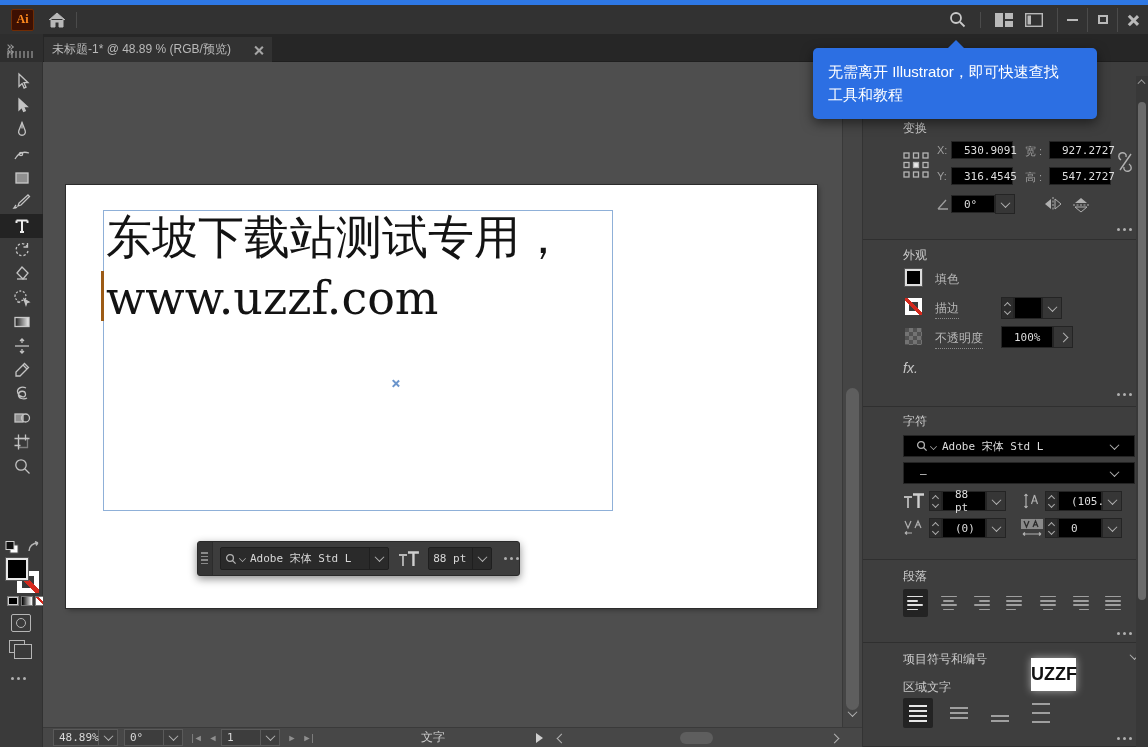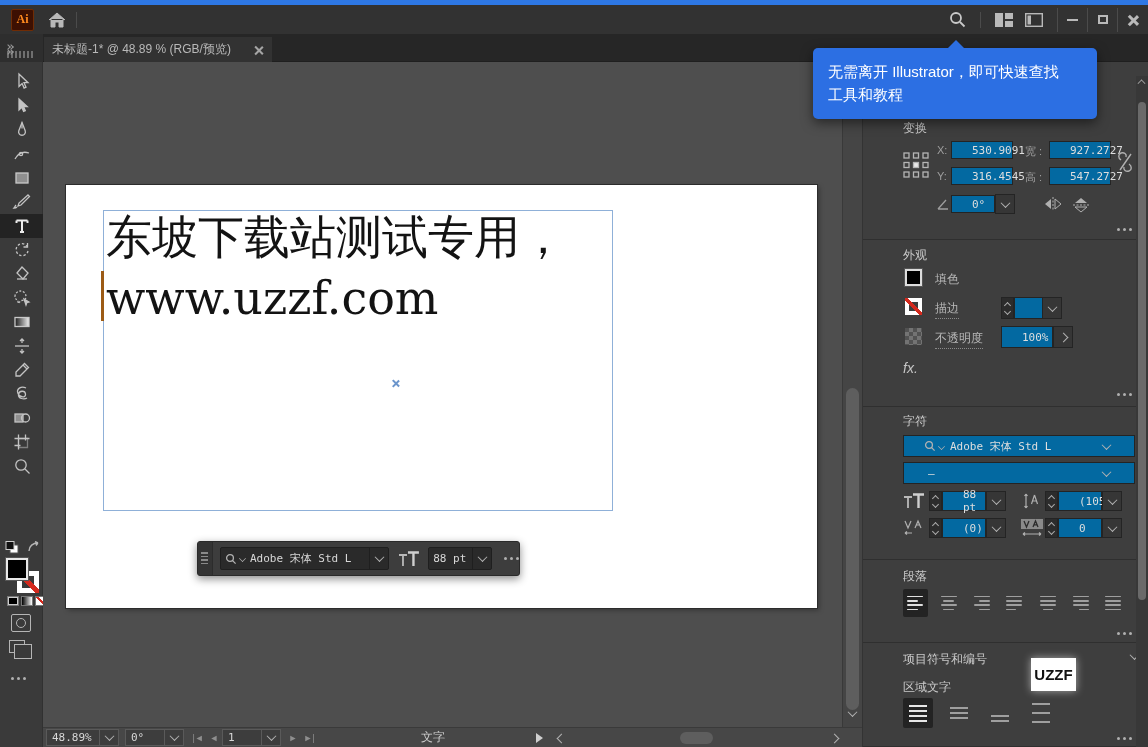--- a/index.html
+++ b/index.html
@@ -120,22 +120,22 @@
   .hthumb { position:absolute; left:637px; top:4px; width:33px; height:12px; background:#5e5e5e; border-radius:6px; }
   .tri { width:0; height:0; border-top:5px solid transparent; border-bottom:5px solid transparent; border-left:7px solid #cfcfcf; }
 
   
   .panel { position:absolute; left:862px; top:62px; width:286px; height:685px; background:#3e3e3e;
            border-left:1px solid #333; }
   .panel-inner { margin:0 14px 0 40px; position:relative; }
   .sect { position:relative; border-bottom:1px solid #2f2f2f; }
   .sect-title { color:#cacaca; font-size:12px; }
   .plabel { color:#9e9e9e; font-size:11px; }
-  .pfield { background:#0369a1; border:1px solid #242424; height:18px; color:#dedede;
-            display:flex; align-items:center; padding:0 20px; }
+  .pfield { background:#000000; border:1px solid #242424; height:18px; color:#dedede;
+            display:flex; align-items:center; padding:0 12px; }
   .abs { position:absolute; }
   .stepper { width:13px; height:20px; background:#2c2c2c; border:1px solid #242424; display:flex;
              flex-direction:column; align-items:center; justify-content:center; gap:1px; }
   .stepper .c { width:5px; height:5px; border-right:1.3px solid #aaa; border-bottom:1.3px solid #aaa; }
   .stepper .c.up { transform:rotate(-135deg); } .stepper .c.dn { transform:rotate(45deg); }
   .drop-cell { width:20px; height:20px; background:#363636; border:1px solid #242424; display:grid; place-items:center; }
   .sect-dots { position:absolute; right:2px; }
   .underl { border-bottom:1px dotted #8b8b8b; padding-bottom:1px; }
   .appear-sw { width:17px; height:17px; }
   .sw-fill { background:#000; border:2px solid #ddd; outline:1px solid #555; }
@@ -148,21 +148,21 @@
   .align-btn.sel { background:#232323; }
   .align-btn b { display:block; height:1.8px; background:#9f9f9f; border-radius:1px; }
   .align-btn.sel b { background:#e0e0e0; }
   .ab-c { align-items:center; } .ab-r { align-items:flex-end; }
   .area-btn { width:30px; height:30px; border-radius:2px; display:flex; flex-direction:column;
               justify-content:center; align-items:center; gap:3px; }
   .area-btn.sel { background:#232323; }
   .area-btn b { display:block; width:18px; height:2px; background:#9f9f9f; }
   .area-btn.sel b { background:#e6e6e6; }
   .watermark { position:absolute; left:1031px; top:658px; width:45px; height:33px; background:#fff;
-               color:#111; display:grid; place-items:center; font-size:15px; font-weight:bold;
+               color:#111; display:grid; place-items:center; font-size:18px; font-weight:bold;
                box-shadow:0 0 8px rgba(255,255,255,.55); z-index:30; }
   .pscroll { position:absolute; right:0; top:14px; width:12px; height:671px; background:#383838; }
   .pscroll .thumb { position:absolute; left:2px; top:26px; width:8px; height:498px; background:#6a6a6a; border-radius:4px; }
 
   
   .tooltip { position:absolute; left:813px; top:48px; width:284px; background:#2c6fe3; border-radius:5px;
              padding:12px 15px; color:#fff; font-size:15px; line-height:1.55; z-index:50;
              box-shadow:0 4px 12px rgba(0,0,0,.5); }
   .tooltip::before { content:""; position:absolute; left:135px; top:-8px; border-left:8px solid transparent;
                      border-right:8px solid transparent; border-bottom:8px solid #2c6fe3; }
@@ -408,21 +408,21 @@
     </div>
   </div>
 
   <div class="vscroll">
     <i class="chev-up vs-arrow" style="top:6px"></i>
     <div class="thumb"></div>
     <i class="chev-down vs-arrow" style="top:648px"></i>
   </div>
 
   <div class="statusbar">
-    <div class="sb-field mono" style="margin-left:3px;width:54px">
+    <div class="sb-field mono" style="margin-left:10px;width:46px">
         <span>48.89%</span>
       </div>
     <div class="sb-chev">
         <i class="chev-down"></i>
       </div>
     <div class="sb-field mono" style="margin-left:6px;width:40px">
         <span>0°</span>
       </div>
     <div class="sb-chev">
         <i class="chev-down"></i>

